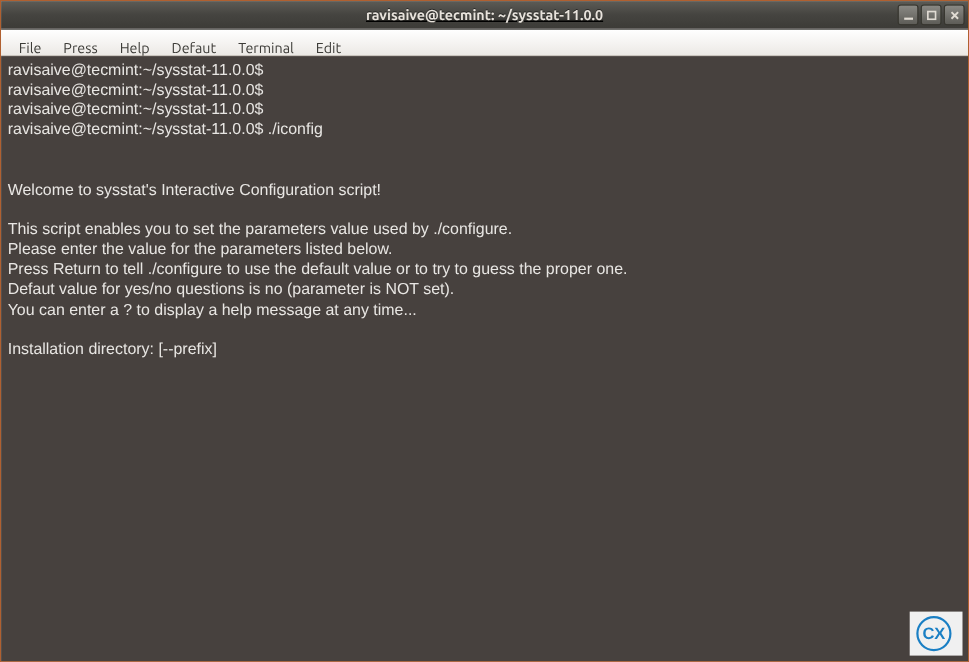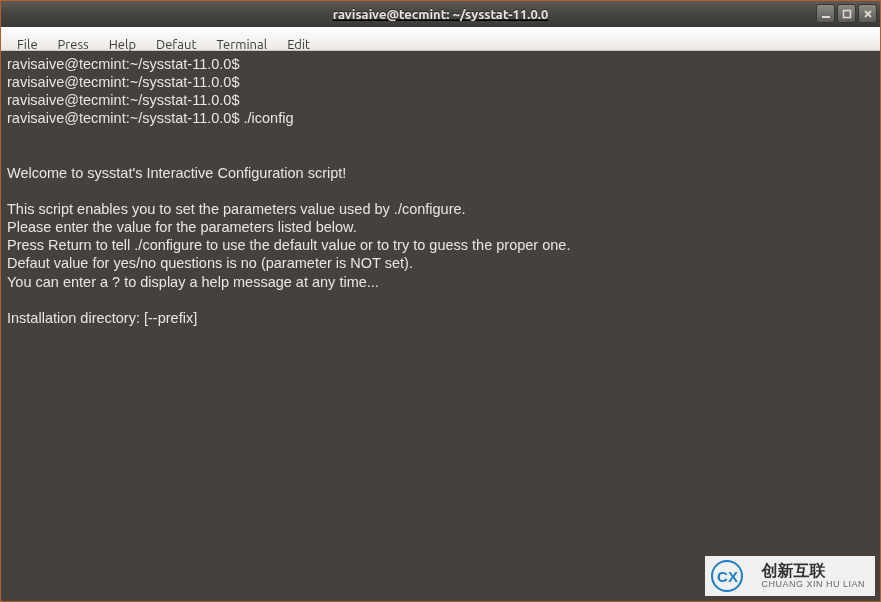--- a/index.html
+++ b/index.html
@@ -157,17 +157,13 @@
 Please enter the value for the parameters listed below.
 Press Return to tell ./configure to use the default value or to try to guess the proper one.
 Defaut value for yes/no questions is no (parameter is NOT set).
 You can enter a ? to display a help message at any time...
 
 Installation directory: [--prefix]</div>
 </div>
 
 <div class="watermark">
   <div class="wm-icon">CX</div>
-  <div class="wm-text">
-    <div class="wm-cn">创新互联</div>
-    <div class="wm-en">CHUANG XIN HU LIAN</div>
-  </div>
 </div>
 
 </body></html>

